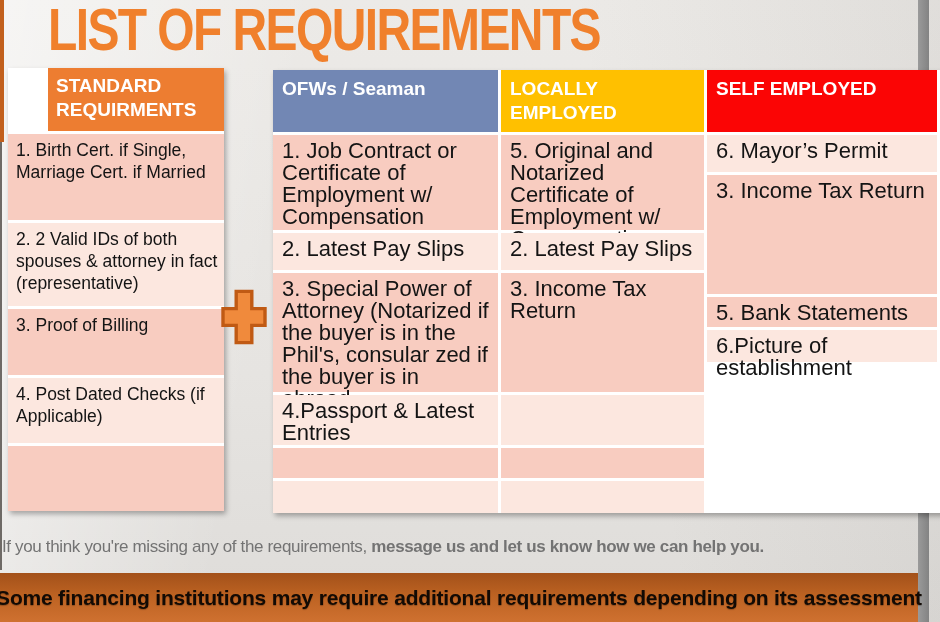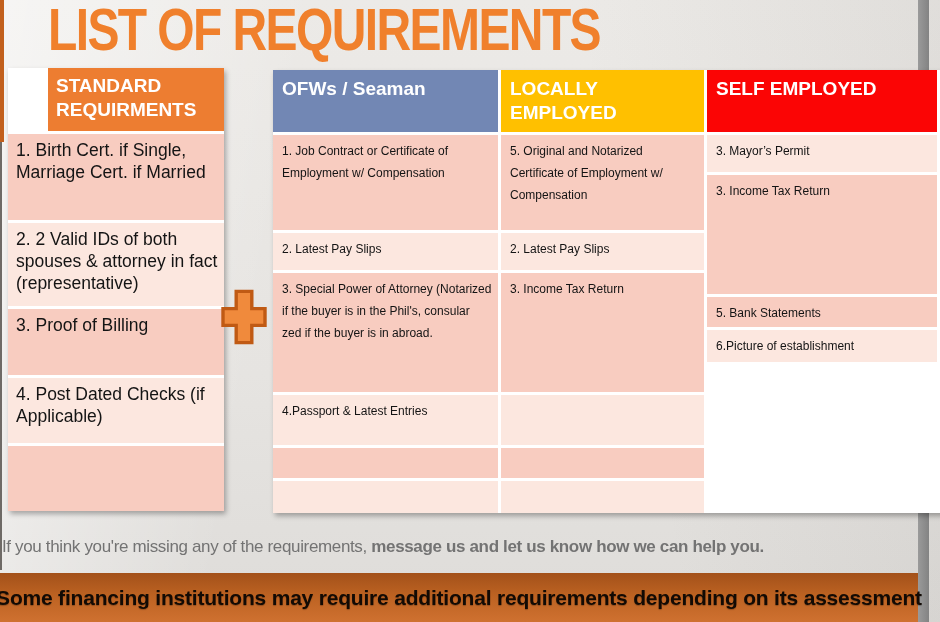--- a/index.html
+++ b/index.html
@@ -57,21 +57,21 @@
   }
   .col { display:flex; flex-direction:column; gap:3px; }
   .col-ofw { width:225px; } .col-local { width:203px; } .col-self { width:230px; }
   .hdr {
     height:62px; color:#FFFFFF; font-weight:bold; font-size:19px;
     line-height:24px; padding:7px 8px 0 9px;
   }
   .hdr-ofw   { background:#7287B4; }
   .hdr-local { background:#FFC000; }
   .hdr-self  { background:#FB0505; }
-  .cell { font-size:12px; line-height:22px; padding:5px 6px 16px 9px; color:#141414; }
+  .cell { font-size:22px; line-height:22px; padding:5px 6px 16px 9px; color:#141414; }
   .row0 { height:95px; } .row1 { height:37px; } .row2 { height:119px; }
   .row3 { height:50px; } .row4 { height:30px; } .row5 { height:32px; }
   .pink-a { background:#F8CCC0; }
   .pink-b { background:#FCE7DF; }
 
   
   .footer-line {
     position:absolute; left:2px; top:534px; width:936px;
     font-size:17px; line-height:26px; color:#737373;
     letter-spacing:-0.35px; white-space:nowrap;
@@ -132,21 +132,21 @@
       <div class="cell row0 pink-a">5. Original and Notarized Certificate of Employment w/ Compensation</div>
       <div class="cell row1 pink-b">2. Latest Pay Slips</div>
       <div class="cell row2 pink-a">3. Income Tax Return</div>
       <div class="cell row3 pink-b"></div>
       <div class="cell row4 pink-a"></div>
       <div class="cell row5 pink-b"></div>
     </div>
 
     <div class="col col-self">
       <div class="hdr hdr-self">SELF EMPLOYED</div>
-      <div class="cell row1 pink-b">3. Mayor’s Permit</div>
+      <div class="cell row1 pink-b">6. Mayor’s Permit</div>
       <div class="cell row2 pink-a">3. Income Tax Return</div>
       <div class="cell row4 pink-a">5. Bank Statements</div>
       <div class="cell row5 pink-b">6.Picture of establishment</div>
     </div>
 
   </div>
 
   <div class="footer-line">
     <span>If you think you're missing any of the requirements, </span><b>message us and let us know how we can help you.</b>
   </div>

